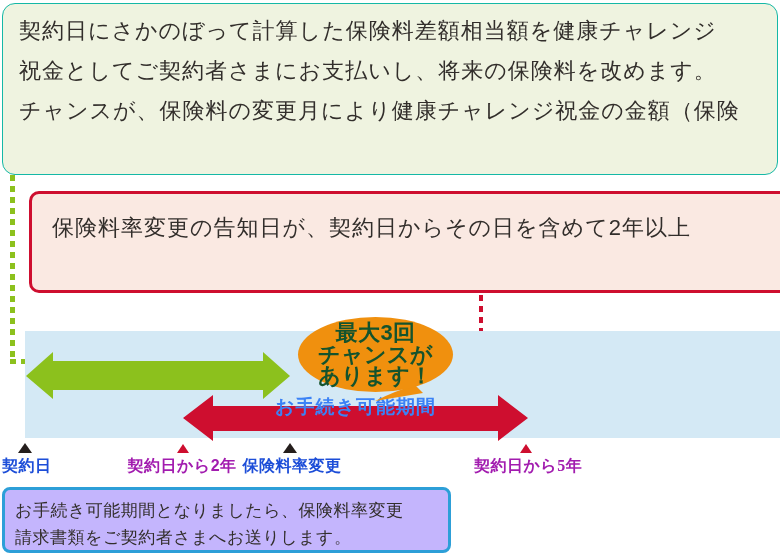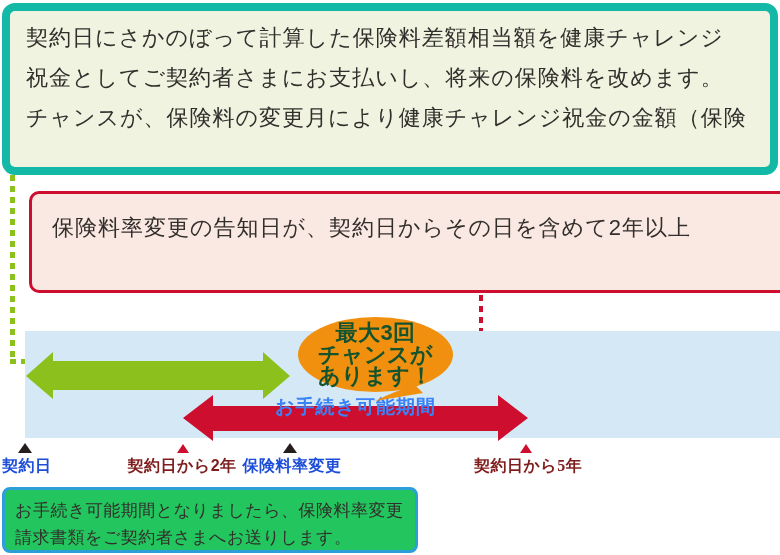--- a/index.html
+++ b/index.html
@@ -6,21 +6,21 @@
   body{
     width:780px;height:555px;position:relative;background:#ffffff;
     font-family:"Liberation Sans","DejaVu Sans",sans-serif;
     color:#322E2B;overflow:hidden;
   }
   .abs{position:absolute;}
 
   
   .intro-box{
     left:2px;top:3px;width:776px;height:172px;box-sizing:border-box;
-    background:#EFF3E0;border:8px solid #14b8a6;border-radius:13px;
+    background:#EFF3E0;border:1px solid #14b8a6;border-radius:13px;
     padding:7px 16px 0 16px;
   }
   .intro-box .line{font-size:22px;line-height:40px;letter-spacing:1px;white-space:nowrap;}
 
   
   .condition-box{
     left:29px;top:191px;width:779px;height:102px;box-sizing:border-box;
     background:#FAE9E2;border:3px solid #CE0E2F;border-radius:10px;
     padding:14px 0 0 20px;
   }
@@ -61,27 +61,27 @@
   .bubble .line{font-size:22px;line-height:21.5px;font-weight:bold;color:#14532d;letter-spacing:0.5px;}
 
   
   .tri{width:0;height:0;border-left:7px solid transparent;border-right:7px solid transparent;}
   .tri-black{border-bottom:10px solid #251E1C;}
   .tri-red{border-left-width:6px;border-right-width:6px;border-bottom:9px solid #CE0E2F;}
   .marker-label{
     top:456px;font-size:16px;font-weight:bold;letter-spacing:0.5px;white-space:nowrap;
   }
   .marker-label.center{transform:translateX(-50%);}
-  .marker-red{color:#7f1d1d;text-align:center;}
+  .marker-red{color:#a21caf;text-align:center;}
   .marker-black{color:#1d4ed8;}
 
   
   .notice-box{
-    left:2px;top:487px;width:416px;height:66px;box-sizing:border-box;
-    background:#22c55e;border:3px solid #2D9FD8;border-radius:8px;
+    left:2px;top:487px;width:449px;height:66px;box-sizing:border-box;
+    background:#c4b5fd;border:3px solid #2D9FD8;border-radius:8px;
     padding:7px 0 0 10px;
   }
   .notice-box .line{font-size:17px;line-height:27px;letter-spacing:0.5px;white-space:nowrap;}
 </style>
 </head>
 <body>
 
 <div class="abs intro-box">
   <div class="line">契約日にさかのぼって計算した保険料差額相当額を健康チャレンジ</div>
   <div class="line">祝金としてご契約者さまにお支払いし、将来の保険料を改めます。</div>

